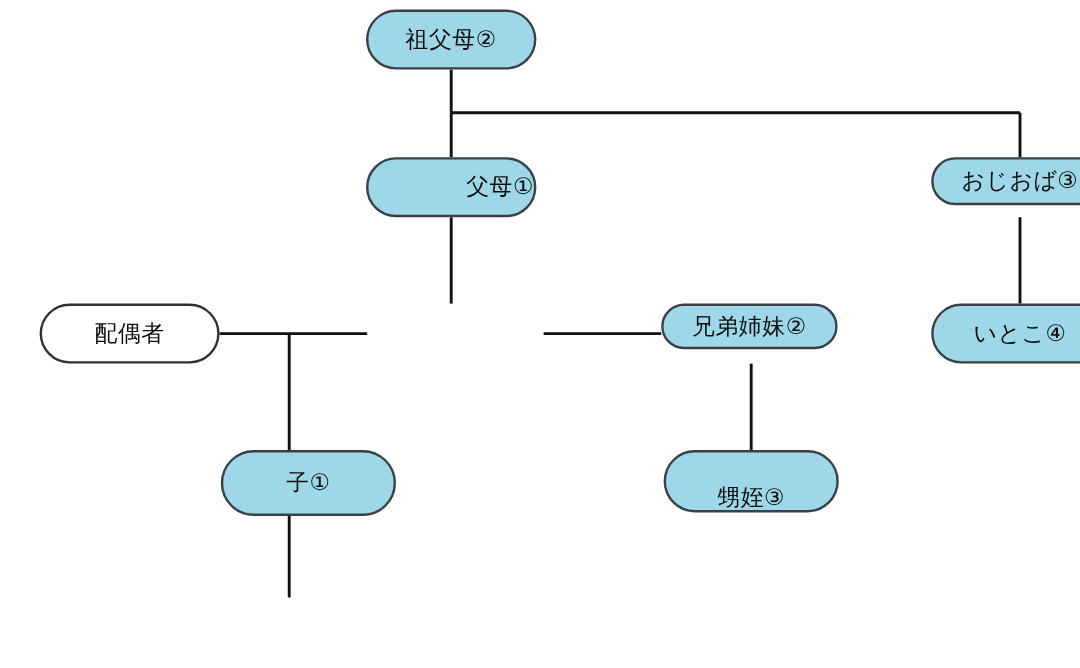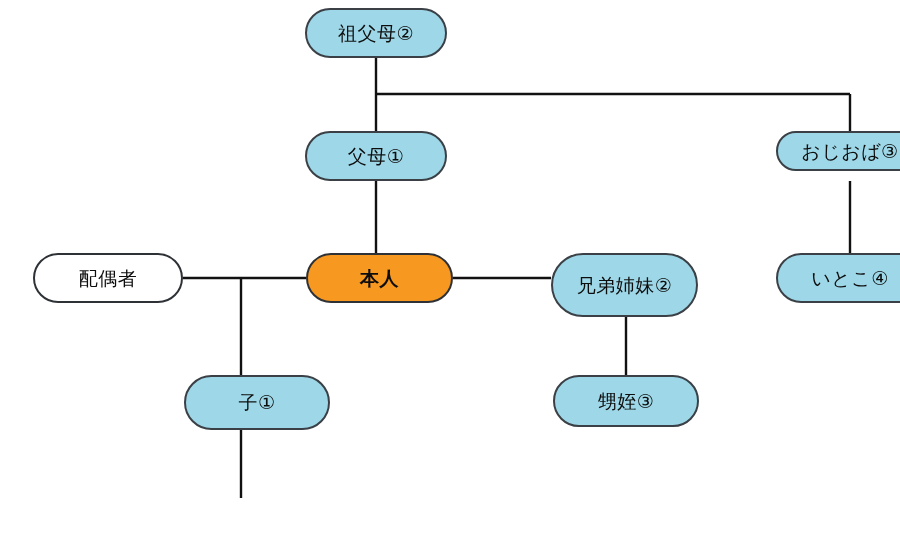--- a/index.html
+++ b/index.html
@@ -84,45 +84,42 @@
       <path d="M425,278 L523,278"></path>
 
       <path d="M598,303 L598,375"></path>
     </g>
   </svg>
 
   <div class="node" style="left:277px; top:8px; width:142px; height:50px;">
     <span class="node-label">祖父母②</span>
   </div>
 
-  <div class="node" style="left:277px; top:131px; width:142px; height:50px;">
+  <div class="node" style="left:277px; top:131px; width:142px; height:50px;justify-content:flex-end;">
     <span class="node-label">父母①</span>
   </div>
 
   <div class="node" style="left:748px; top:131px; width:148px; height:40px;">
     <span class="node-label">おじおば③</span>
   </div>
 
   <div class="node" style="left:748px; top:253px; width:148px; height:50px;">
     <span class="node-label">いとこ④</span>
   </div>
 
   <div class="node spouse" style="left:5px; top:253px; width:150px; height:50px;">
     <span class="node-label">配偶者</span>
   </div>
 
-  <div class="node self" style="left:278px; top:253px; width:147px; height:50px;">
-    <span class="node-label">本人</span>
-  </div>
 
-  <div class="node" style="left:523px; top:253px; width:147px; height:64px;">
+  <div class="node" style="left:523px; top:253px; width:147px; height:38px;">
     <span class="node-label">兄弟姉妹②</span>
   </div>
 
-  <div class="node" style="left:525px; top:375px; width:146px; height:52px;">
+  <div class="node" style="left:525px; top:375px; width:146px; height:52px;align-items:flex-end;">
     <span class="node-label">甥姪③</span>
   </div>
 
   <div class="node" style="left:156px; top:375px; width:146px; height:55px;">
     <span class="node-label">子①</span>
   </div>
 
 
 </div>
 

